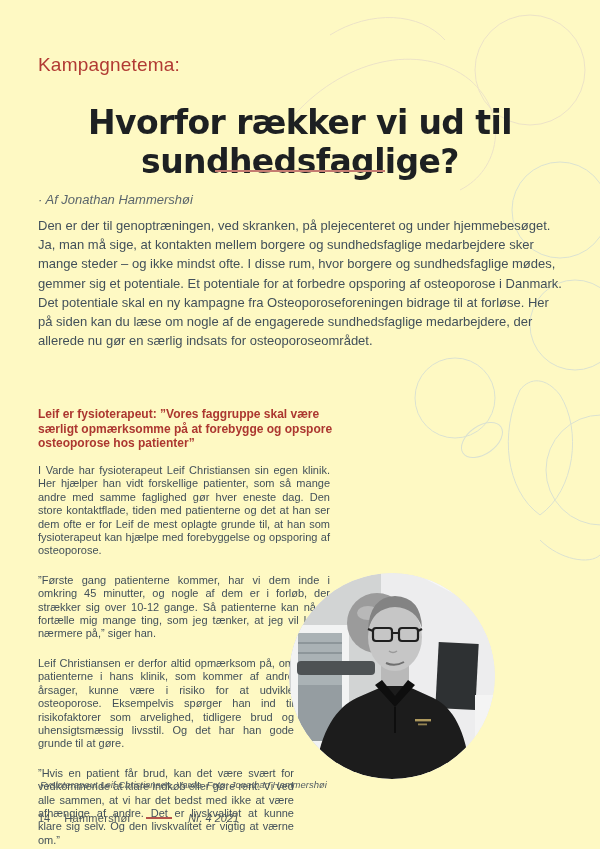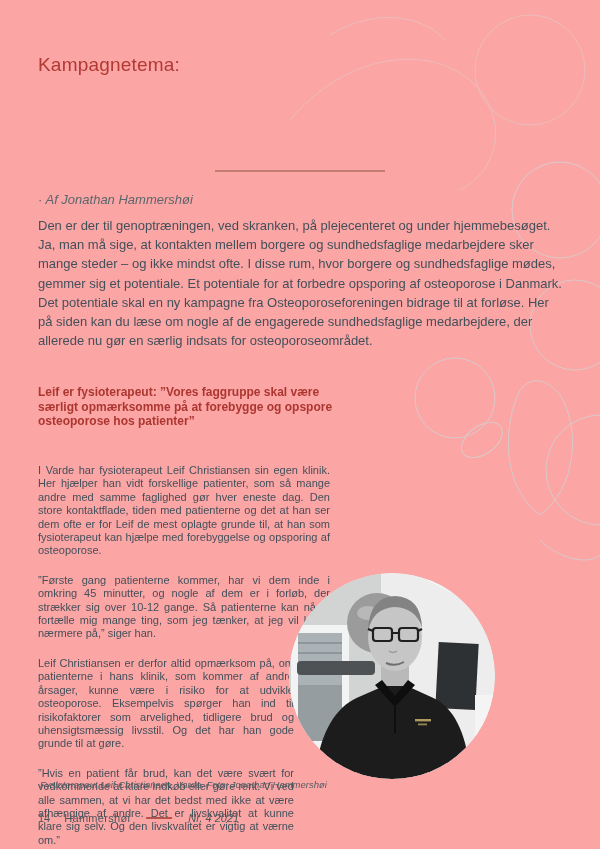--- a/index.html
+++ b/index.html
@@ -1,19 +1,19 @@
 <!DOCTYPE html>
 <html lang="da"><head>
 <meta charset="utf-8">
 <style>
   html,body{margin:0;padding:0;}
   .page{
     position:relative;
     width:600px;height:849px;
-    background:#fca5a5;
+    background:#fef9c3;
     font-family:"Liberation Sans",sans-serif;
     color:#43505a;
     overflow:hidden;
   }
   .deco{position:absolute;inset:0;width:600px;height:849px;pointer-events:none;}
 
   .kicker{
     position:absolute;left:38px;top:54px;
     font-size:19px;font-weight:500;color:#b13a33;letter-spacing:.2px;
   }
@@ -29,21 +29,21 @@
   }
   .byline{
     position:absolute;left:38px;top:192px;
     font-style:italic;font-size:13px;color:#5b666c;
   }
   .intro{
     position:absolute;left:38px;top:216px;width:528px;
     font-size:13px;line-height:19.2px;color:#42505a;
   }
   .subhead{
-    position:absolute;left:38px;top:385px;width:312px;
+    position:absolute;left:38px;top:407px;width:312px;
     font-size:12px;font-weight:700;line-height:14.6px;color:#ac3730;
   }
   .column{
     position:absolute;left:38px;top:448px;width:292px;
     font-size:11px;line-height:13.4px;color:#42505a;
     text-align:justify;
   }
   .column p{margin:16px 0 10px 0;}
   .column p.narrow{width:256px;}
   .photo{
@@ -81,20 +81,23 @@
       <circle cx="575" cy="325" r="45"></circle>
       <circle cx="455" cy="398" r="40"></circle>
       <path d="M520 390 C500 432 505 490 540 515 C575 490 582 430 560 395 C546 377 530 377 520 390 Z"></path>
       <ellipse cx="482" cy="440" rx="23" ry="14" transform="rotate(-35 482 440)"></ellipse>
       <circle cx="601" cy="470" r="55"></circle>
       <path d="M540 540 C560 560 590 565 600 555"></path>
     </g>
   </svg>
 
   <div class="kicker">Kampagnetema:</div>
+  <h1 class="headline"><span>Hvorfor rækker vi ud til</span><br>
+    <span>sundhedsfaglige?</span>
+  </h1>
   <div class="headline-underline"></div>
   <div class="byline">· Af Jonathan Hammershøi</div>
 
   <div class="intro">Den er der til genoptræningen, ved skranken, på plejecenteret og under hjemmebesøget. Ja, man må sige, at kontakten mellem borgere og sundhedsfaglige medarbejdere sker mange steder – og ikke mindst ofte. I disse rum, hvor borgere og sundhedsfaglige mødes, gemmer sig et potentiale. Et potentiale for at forbedre opsporing af osteoporose i Danmark. Det potentiale skal en ny kampagne fra Osteoporoseforeningen bidrage til at forløse. Her på siden kan du læse om nogle af de engagerede sundhedsfaglige medarbejdere, der allerede nu gør en særlig indsats for osteoporoseområdet.</div>
 
   <div class="subhead">Leif er fysioterapeut: ”Vores faggruppe skal være særligt opmærksomme på at forebygge og opspore osteoporose hos patienter”</div>
 
   <div class="column">
     <p>I Varde har fysioterapeut Leif Christiansen sin egen klinik. Her hjælper han vidt forskellige patienter, som så mange andre med samme faglighed gør hver eneste dag. Den store kontaktflade, tiden med patienterne og det at han ser dem ofte er for Leif de mest oplagte grunde til, at han som fysioterapeut kan hjælpe med forebyggelse og opsporing af osteoporose.</p>
     <p>”Første gang patienterne kommer, har vi dem inde i omkring 45 minutter, og nogle af dem er i forløb, der strækker sig over 10-12 gange. Så patienterne kan nå at fortælle mig mange ting, som jeg tænker, at jeg vil kigge nærmere på,” siger han.</p>

